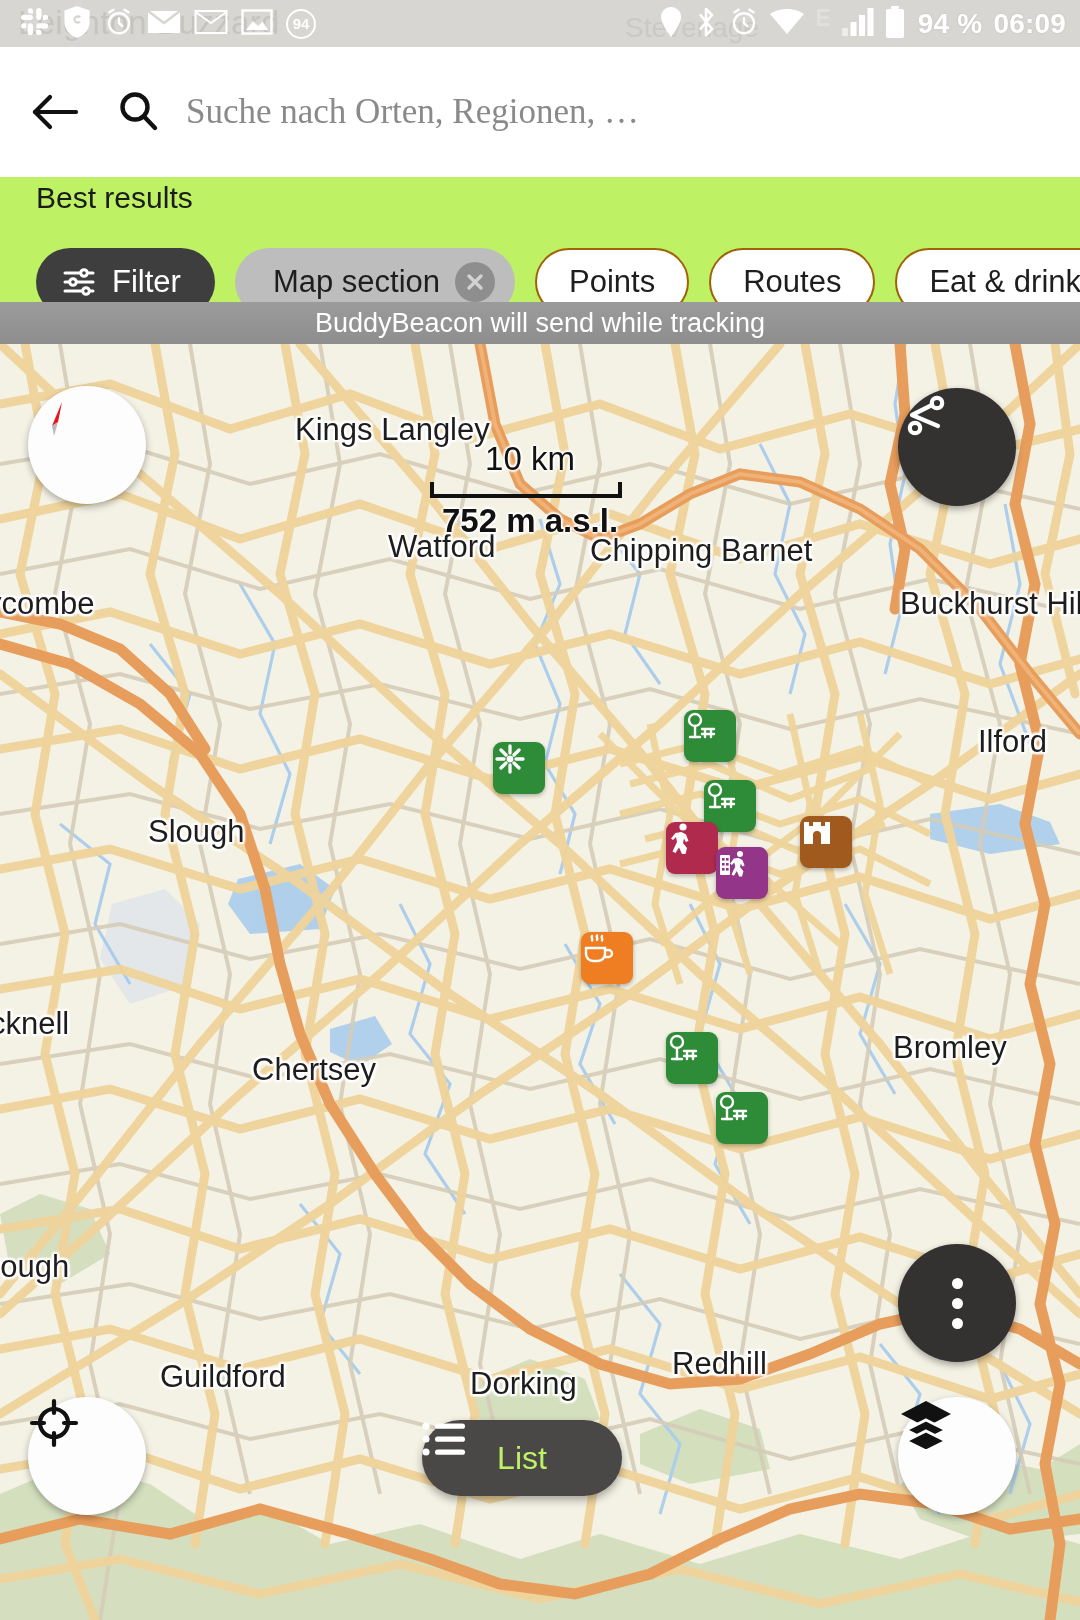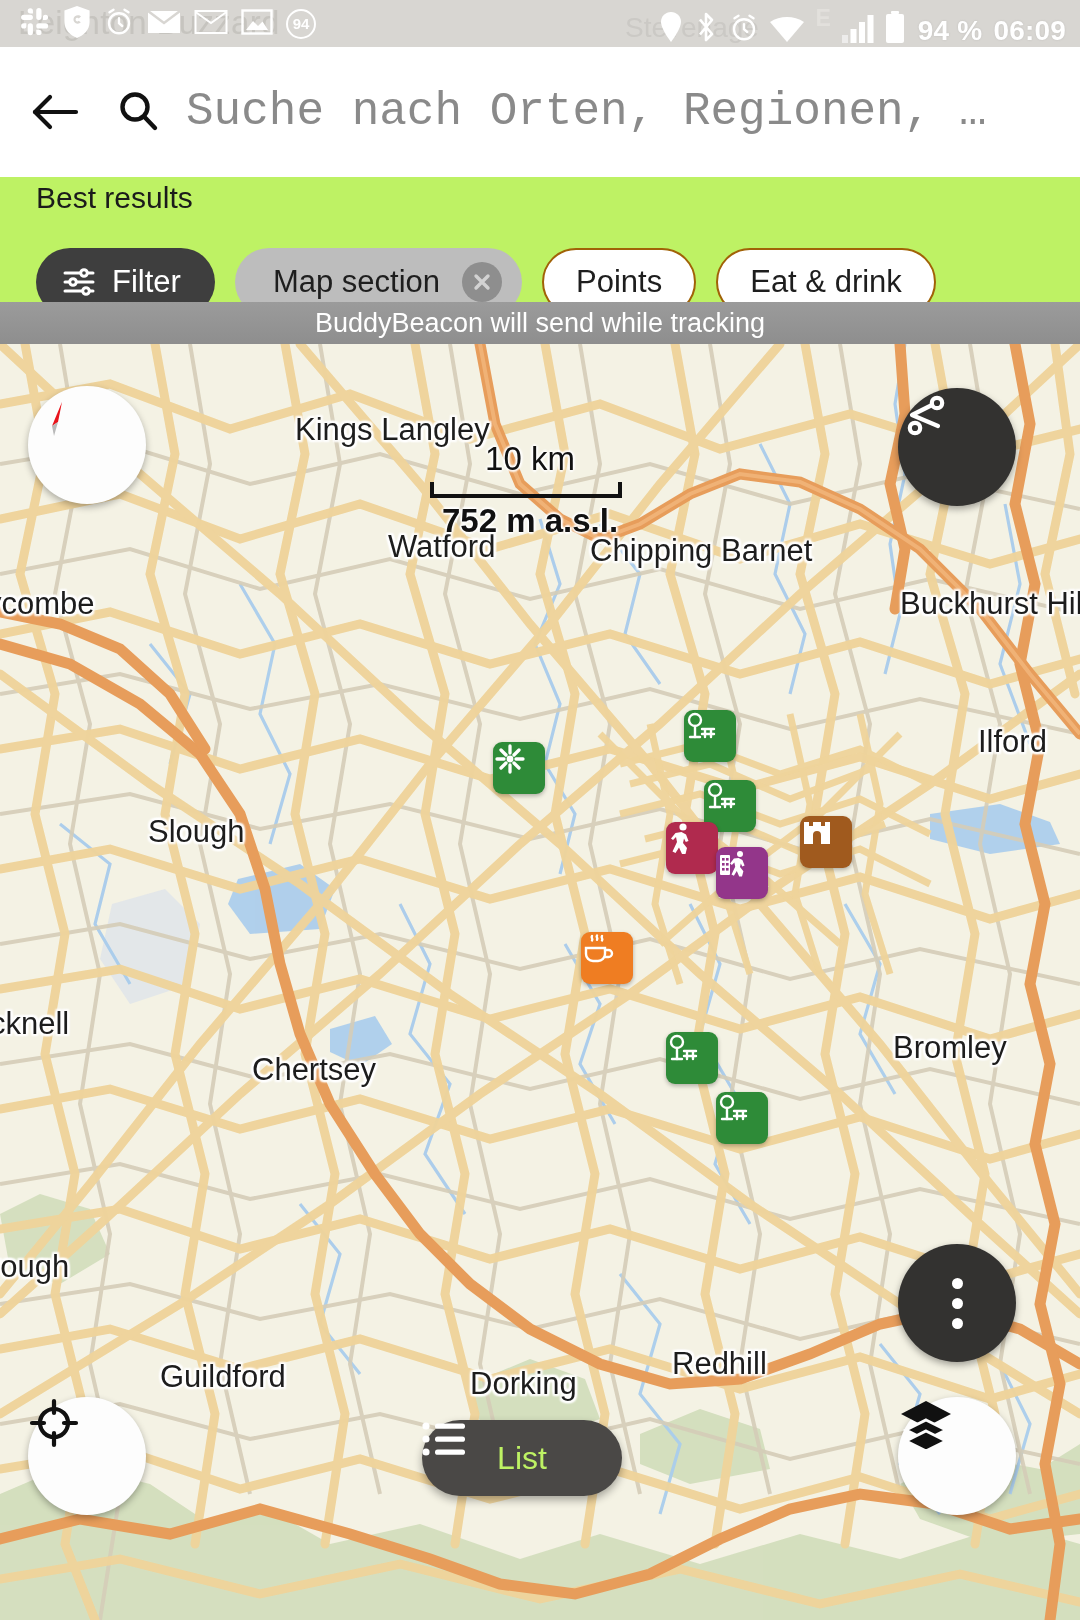--- a/index.html
+++ b/index.html
@@ -22,21 +22,21 @@
   .sb-ghost{
     position:absolute; left:18px; top:4px;
     font-size:33px; color:#c6c4bf; letter-spacing:.3px;
     white-space:nowrap; font-weight:400;
   }
   .sb-ghost2{
     position:absolute; left:625px; top:12px;
     font-size:28px; color:#cbc9c5; white-space:nowrap;
   }
   .sb-left{ position:absolute; left:20px; top:0; height:47px; display:flex; align-items:center; gap:13px; }
-  .sb-right{ position:absolute; right:14px; top:0; height:47px; display:flex; align-items:flex-end; gap:11px; }
+  .sb-right{ position:absolute; right:14px; top:0; height:47px; display:flex; align-items:center; gap:11px; }
   .sb-ic{ display:block; }
   .sb-txt{ color:#fff; font-size:28px; font-weight:600; letter-spacing:.2px; text-shadow:0 0 2px rgba(120,120,120,.25); }
   .sb-pct{ margin-left:2px; }
   .badge94{
     width:30px;height:30px;border-radius:50%;border:2.6px solid #fff;
     display:flex;align-items:center;justify-content:center;
     color:#fff;font-size:15px;font-weight:700;text-align:center;
   }
   .edge-e{ color:#e2e0dc; font-size:23px; font-weight:600; align-self:flex-start; margin-top:5px;}
 
@@ -49,22 +49,22 @@
   .back-btn{
     width:70px;height:70px;margin-left:20px;
     display:flex;align-items:center;justify-content:center; cursor:pointer;
   }
   .search-ico{
     width:60px;height:60px;margin-left:18px;
     display:flex;align-items:center;justify-content:center;
   }
   .search-input{
     flex:1; border:none; outline:none; background:transparent;
-    font-family:Liberation Mono, monospace;
-    font-size:46px; color:#222; margin-left:18px; padding-right:30px;
+    font-family:Liberation Serif, serif;
+    font-size:35px; color:#222; margin-left:18px; padding-right:30px;
   }
   .search-input::placeholder{ color:#8a8a8a; }
 
   
   .results-area{
     position:absolute; top:177px; left:0; width:1080px; height:125px;
     background:#bef264; z-index:30;
   }
   .best-results{
     position:absolute; left:36px; top:4px;
@@ -75,21 +75,21 @@
     display:flex; align-items:center; gap:20px; padding-left:36px;
   }
   .chip{
     height:68px; border-radius:34px;
     display:flex; align-items:center; justify-content:center;
     font-size:31px; white-space:nowrap; cursor:pointer;
     padding:0 32px;
     margin-top:44px;
   }
   .chip.filter{ background:#3e3e3e; color:#fff; padding:0 34px 0 26px; gap:16px; }
-  .chip.selected{ background:#bdbdbd; color:#1e1e1e; padding:0 20px 0 38px; gap:22px; }
+  .chip.selected{ background:#bdbdbd; color:#1e1e1e; padding:0 20px 0 38px; gap:15px; }
   .chip.outline{ background:#fff; border:2px solid #a16207; color:#1e1e1e; }
   .chip-x{
     width:40px;height:40px;border-radius:50%;background:#8e8e8e;
     display:flex;align-items:center;justify-content:center;flex:0 0 auto;
   }
 
   
   .banner{
     position:absolute; top:302px; left:0; width:1080px; height:42px;
     background:linear-gradient(180deg,#9b9b9b 0%, #8e8e8e 100%);
@@ -303,20 +303,23 @@
         <span>Map section</span>
         <span class="chip-x">
           <svg width="22" height="22" viewBox="0 0 22 22" fill="none" stroke="#d2d2d2" stroke-width="3.4" stroke-linecap="round">
             <path d="M5 5l12 12M17 5L5 17"></path>
           </svg>
         </span>
       </div>
 
       <div class="chip outline">
         <span>Points</span>
+      </div>
+      <div class="chip outline">
+        <span>Routes</span>
       </div>
       <div class="chip outline">
         <span>Eat &amp; drink</span>
       </div>
     </div>
   </div>
 
   <div class="banner">
     <span>BuddyBeacon will send while tracking</span>
   </div>

